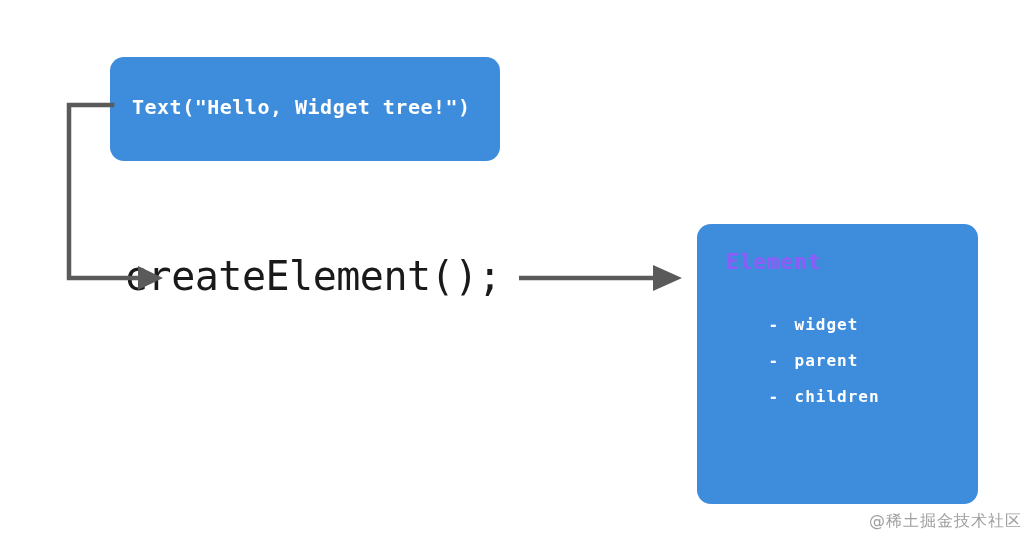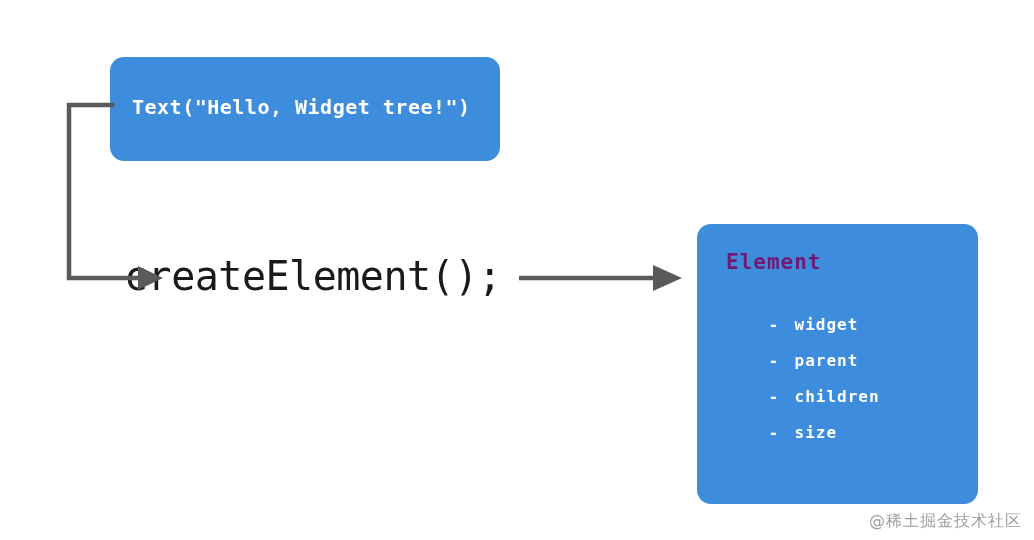--- a/index.html
+++ b/index.html
@@ -52,21 +52,21 @@
   }
 
   
   #element-title {
     position: absolute;
     left: 726px;
     top: 250px;
     font-family: "DejaVu Sans Mono", monospace;
     font-size: 21px;
     font-weight: bold;
-    color: #701a75;
+    color: #8b5cf6;
     letter-spacing: 1px;
     white-space: pre;
   }
   .element-field {
     position: absolute;
     left: 726px;
     font-family: "DejaVu Sans Mono", monospace;
     font-size: 16px;
     font-weight: bold;
     color: #ffffff;
@@ -129,23 +129,20 @@
 
   <div class="element-field" style="top:296px;">
     <span class="dash">-</span><span>widget</span>
   </div>
   <div class="element-field" style="top:368px;">
     <span class="dash">-</span><span>children</span>
   </div>
   <div class="element-field" style="top:332px;">
     <span class="dash">-</span><span>parent</span>
   </div>
-  <div class="element-field" style="top:404px;">
-    <span class="dash">-</span><span>size</span>
-  </div>
 
   <svg id="arrows" viewBox="0 0 1034 540">
 
     <g>
       <path d="M 112 105 L 69 105 L 69 278 L 140 278" fill="none" stroke="#5A5A5A" stroke-width="4.5" stroke-linecap="square" stroke-linejoin="miter"></path>
       <polygon points="138,266 163,278 138,290" fill="#5A5A5A"></polygon>
     </g>
 
     <g>
       <line x1="519" y1="278" x2="655" y2="278" stroke="#5A5A5A" stroke-width="4.5" stroke-linecap="butt"></line>

